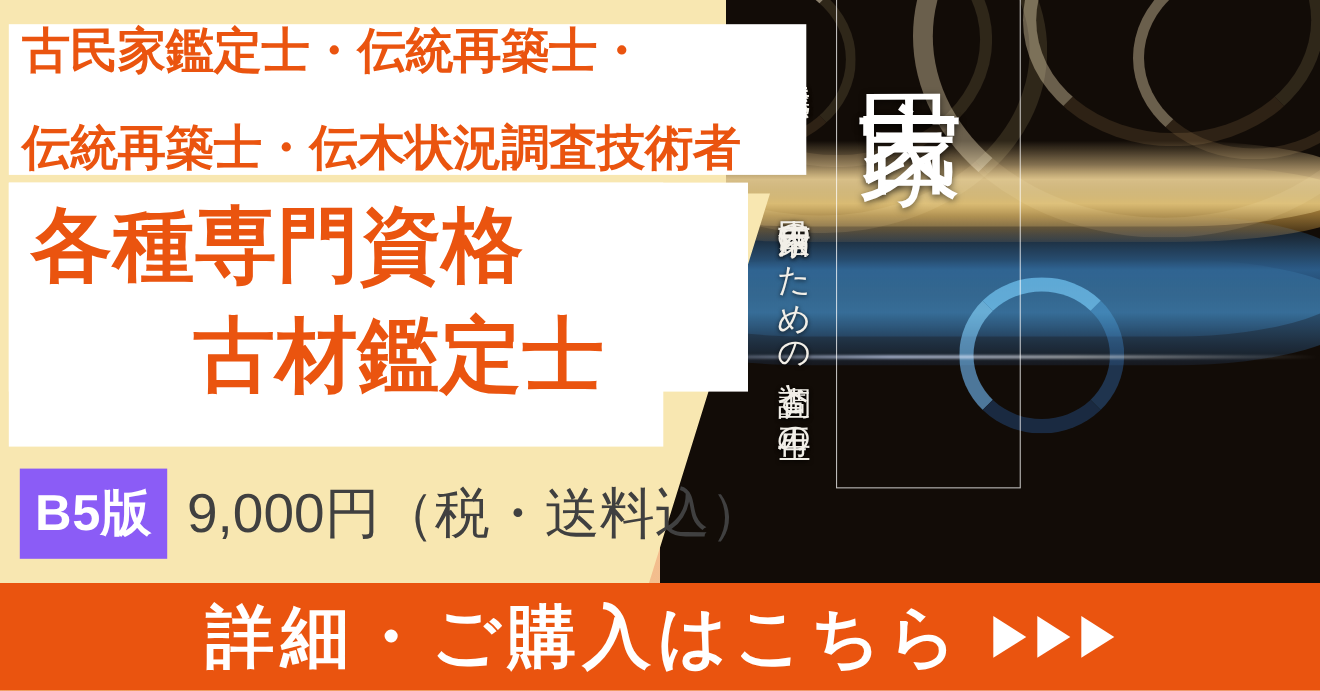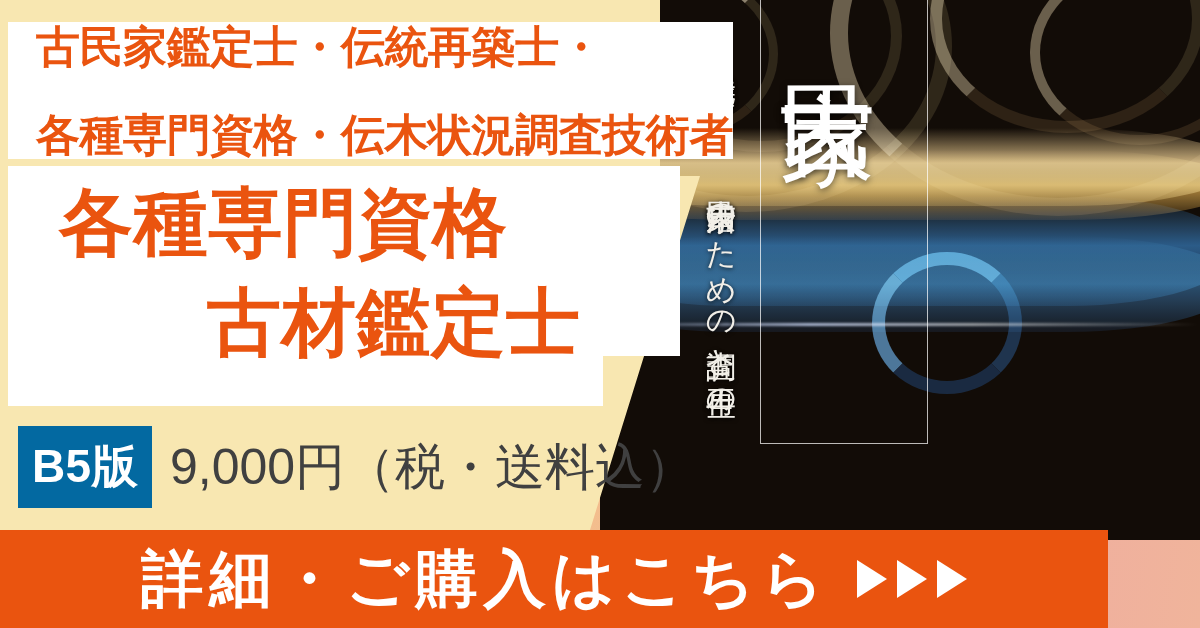--- a/index.html
+++ b/index.html
@@ -125,69 +125,68 @@
     background:#ffffff;
   }
   #card-headline{ left:8px;  top:22px;  width:725px; height:137px; }
   #card-main    { left:8px;  top:166px; width:595px; height:240px; }
   #card-main-ext{ left:8px;  top:166px; width:672px; height:190px; }
 
   
   .headline{
     position:absolute;left:8px;top:22px;width:725px;height:137px;
     display:flex;flex-direction:column;justify-content:center;
-    padding:0 0 0 28px;box-sizing:border-box;
+    padding:0 0 0 12px;box-sizing:border-box;
     color:#ea540f;
     font-size:44px;
     font-weight:700;
     line-height:1.22;
     letter-spacing:-0.01em;
     white-space:nowrap;
     gap:34px;
   }
 
   
   .main-copy{
     position:absolute;left:8px;top:170px;width:672px;height:232px;
     color:#ea540f;
     font-size:74px;
     font-weight:700;
     line-height:1.26;
     letter-spacing:.01em;
     white-space:nowrap;
-    margin-left:31px;
   }
   .main-copy .l1{ position:absolute;left:20px; top:6px; }
   .main-copy .l2{ position:absolute;left:168px;top:106px; }
 
   
   .price-row{
     position:absolute;left:18px;top:426px;height:82px;
     display:flex;align-items:center;
   }
   .size-badge{
     display:inline-flex;align-items:center;justify-content:center;
     width:134px;height:82px;
-    background:#0369a1;
+    background:#8b5cf6;
     color:#ffffff;
     font-size:46px;font-weight:700;letter-spacing:.01em;
     box-sizing:border-box;
   }
   .price-text{
     margin-left:18px;
     color:#404040;
     font-size:50px;
     font-weight:400;
     letter-spacing:0;
     white-space:nowrap;
   }
 
   
   .cta-bar{
-    position:absolute;left:0;bottom:0;width:1108px;height:98px;
+    position:absolute;left:0;bottom:0;width:1200px;height:98px;
     background:#ea540f;
     display:flex;align-items:center;justify-content:center;
     cursor:pointer;
   }
   .cta-label{
     color:#ffffff;
     font-size:62px;
     font-weight:700;
     letter-spacing:.10em;
     white-space:nowrap;
@@ -234,21 +233,21 @@
   <div class="cover-sub cover-sub-b">古民家活用のための調査と再生の</div>
 
   <div class="cream-wedge"></div>
 
   <div class="card" id="card-main-ext"></div>
   <div class="card" id="card-main"></div>
   <div class="card" id="card-headline"></div>
 
   <div class="headline">
     <div>古民家鑑定士・伝統再築士・</div>
-    <div>各種専門資格・伝木状況調査技術者</div>
+    <div>伝統再築士・伝木状況調査技術者</div>
   </div>
 
   <div class="main-copy">
     <div class="l1">各種専門資格</div>
     <div class="l2">古材鑑定士</div>
   </div>
 
   <div class="price-row">
     <span class="size-badge">B5版</span>
     <span class="price-text">9,000円（税・送料込）</span>

